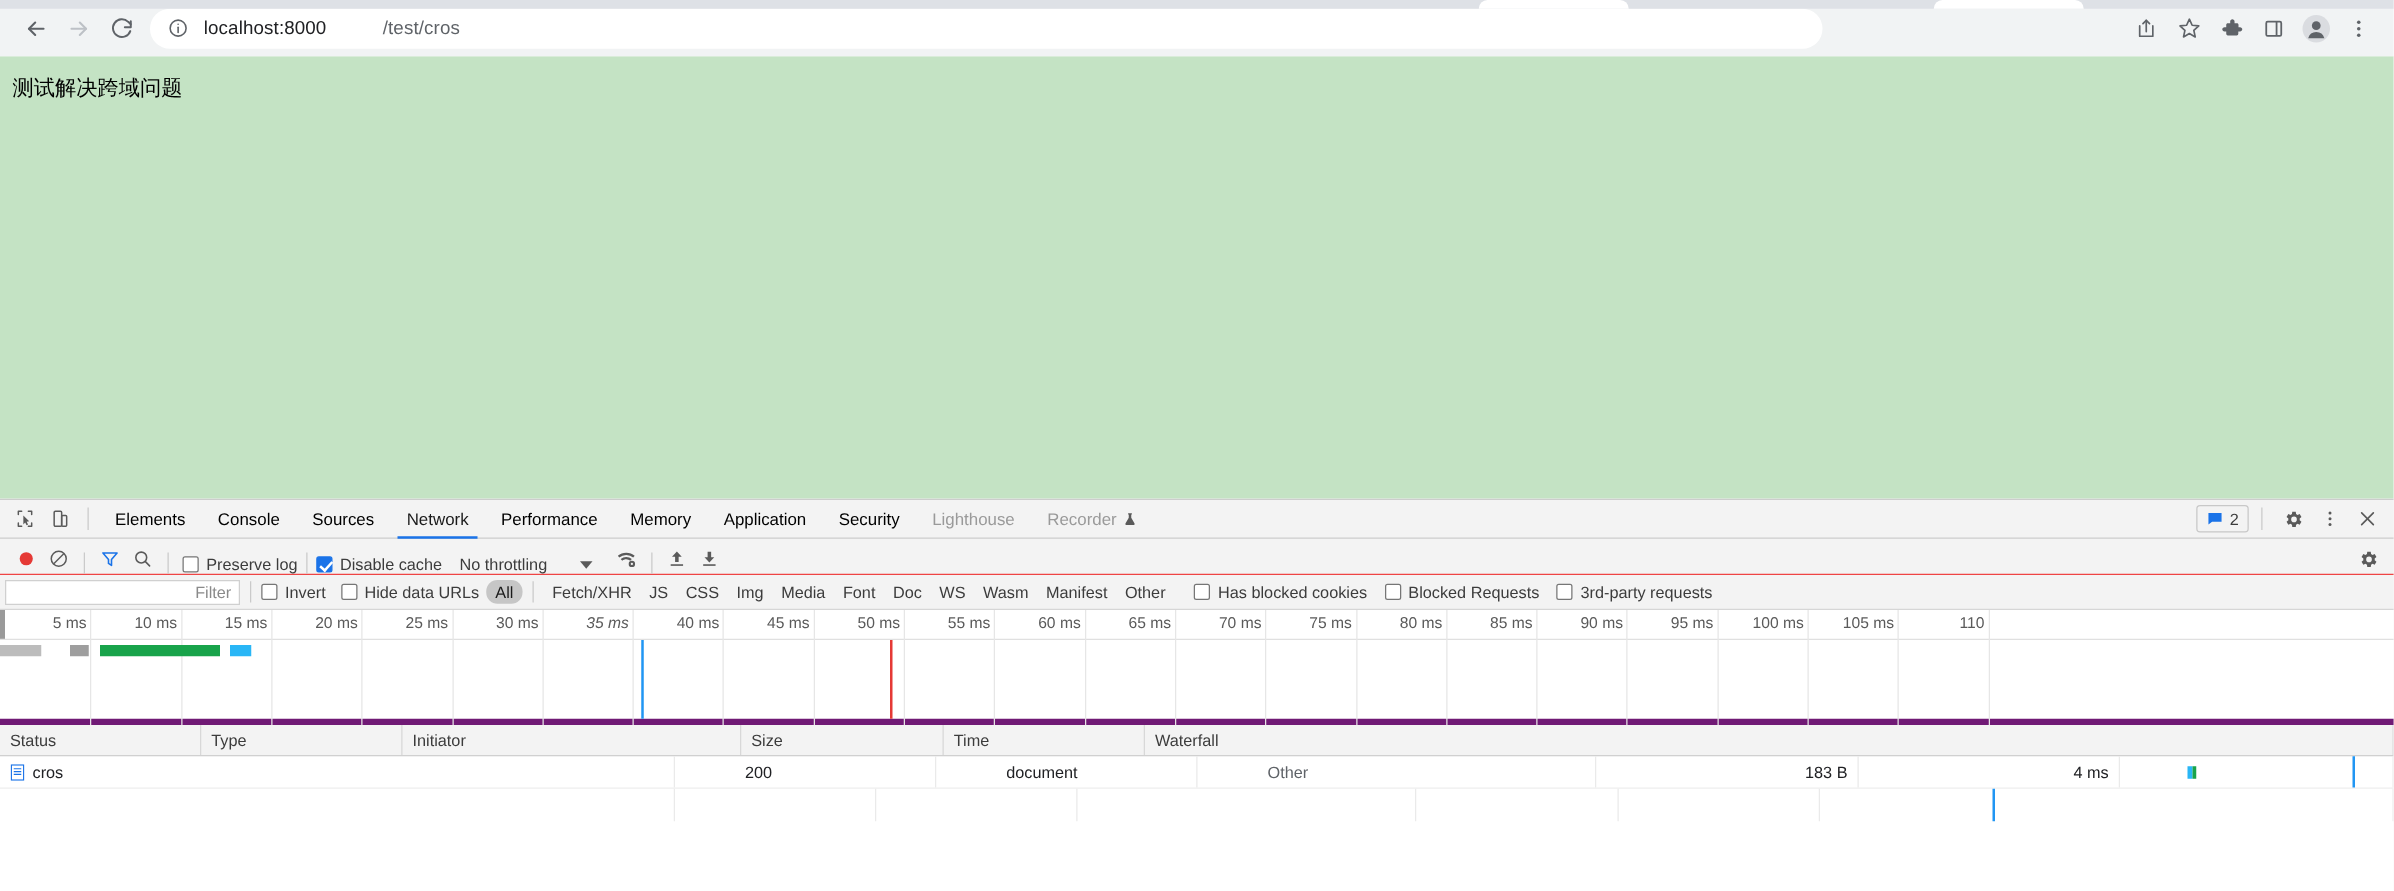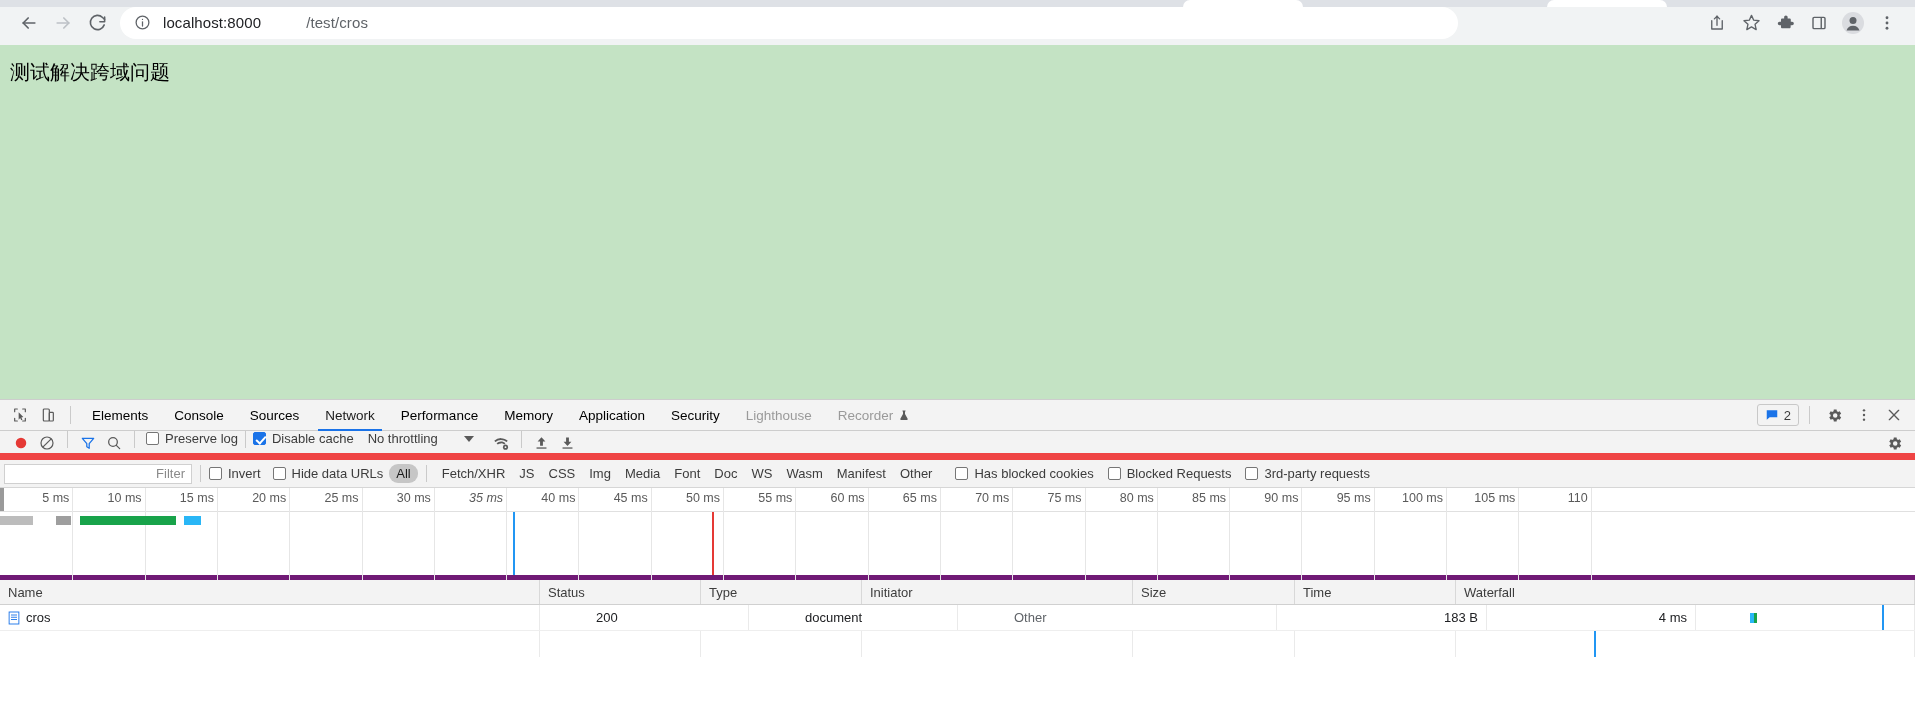--- a/index.html
+++ b/index.html
@@ -43,21 +43,21 @@
   .tb-actions { display: flex; align-items: center; gap: 2px; margin-left: auto; }
   .tb-ic {
     width: 32px; height: 32px; display: flex; align-items: center;
     justify-content: center; color: #5f6368; border-radius: 50%;
   }
 
   
   .page-viewport {
     height: 354px; background: #c4e3c4; padding: 14px 10px;
   }
-  .page-heading { font-size: 20px; color: #000; font-family: "DejaVu Sans", sans-serif; }
+  .page-heading { font-size: 17px; color: #000; font-family: "DejaVu Sans", sans-serif; }
 
   
   .devtools { background: #f3f3f3; border-top: 1px solid #cdcdcd; height: 314px; display: flex; flex-direction: column; }
 
   .dt-tabbar {
     height: 31px; display: flex; align-items: center;
     border-bottom: 1px solid #cdcdcd; background: #f3f3f3;
     padding-left: 6px; position: relative;
   }
   .dt-tool-ic {
@@ -81,22 +81,22 @@
   .msg-badge {
     display: flex; align-items: center; gap: 5px; height: 22px;
     padding: 0 7px; border: 1px solid #c8c8c8; border-radius: 3px;
     background: #f3f3f3;
   }
   .msg-badge .cnt { font-size: 13px; color: #3c3c3c; }
   .dt-ric { width: 28px; height: 26px; display: flex; align-items: center; justify-content: center; color: #5a5a5a; }
 
   
   .net-toolbar {
-    height: 29px; display: flex; align-items: flex-start;
-    border-bottom: 7px solid #ef4444; padding-left: 8px; background: #f3f3f3;
+    height: 29px; display: flex; align-items: flex-end;
+    border-bottom: 1px solid #ef4444; padding-left: 8px; background: #f3f3f3;
   }
   .nt-ic { width: 26px; height: 24px; display: flex; align-items: center; justify-content: center; color: #5a5a5a; }
   .nt-sep { width: 1px; height: 17px; background: #cacaca; margin: 0 7px; }
   .cb-row { display: flex; align-items: center; gap: 6px; font-size: 13px; color: #3c3c3c; white-space: nowrap; }
   .cbox {
     width: 13px; height: 13px; border: 1px solid #767676; background: #fff;
     border-radius: 2px; flex: none; position: relative;
   }
   .cbox.checked { background: #1a73e8; border-color: #1a73e8; }
   .cbox.checked::after {
@@ -513,21 +513,20 @@
         <div class="ov-band" style="left: 55.535px; width: 15.32px; background: rgb(158, 158, 158);"></div>
         <div class="ov-band" style="left: 80.43px; width: 95.75px; background: rgb(24, 163, 74);"></div>
         <div class="ov-band" style="left: 183.84px; width: 17.235px; background: rgb(41, 182, 246);"></div>
       </div>
     <div class="ev-line" id="ev-dcl" style="left: 513px; background: rgb(33, 150, 243);"></div>
     <div class="ev-line" id="ev-load" style="left: 712px; background: rgb(229, 57, 53);"></div>
   </div>
 
   <div class="net-table">
     <div class="thead">
-      <div class="th" style="width:540px">Name</div>
       <div class="th" style="width:161px">Status</div>
       <div class="th" style="width:161px">Type</div>
       <div class="th" style="width:271px">Initiator</div>
       <div class="th" style="width:162px">Size</div>
       <div class="th" style="width:161px">Time</div>
       <div class="th" style="flex:1">Waterfall</div>
     </div>
 
     <div class="trow">
       <div class="td" style="width:540px">

